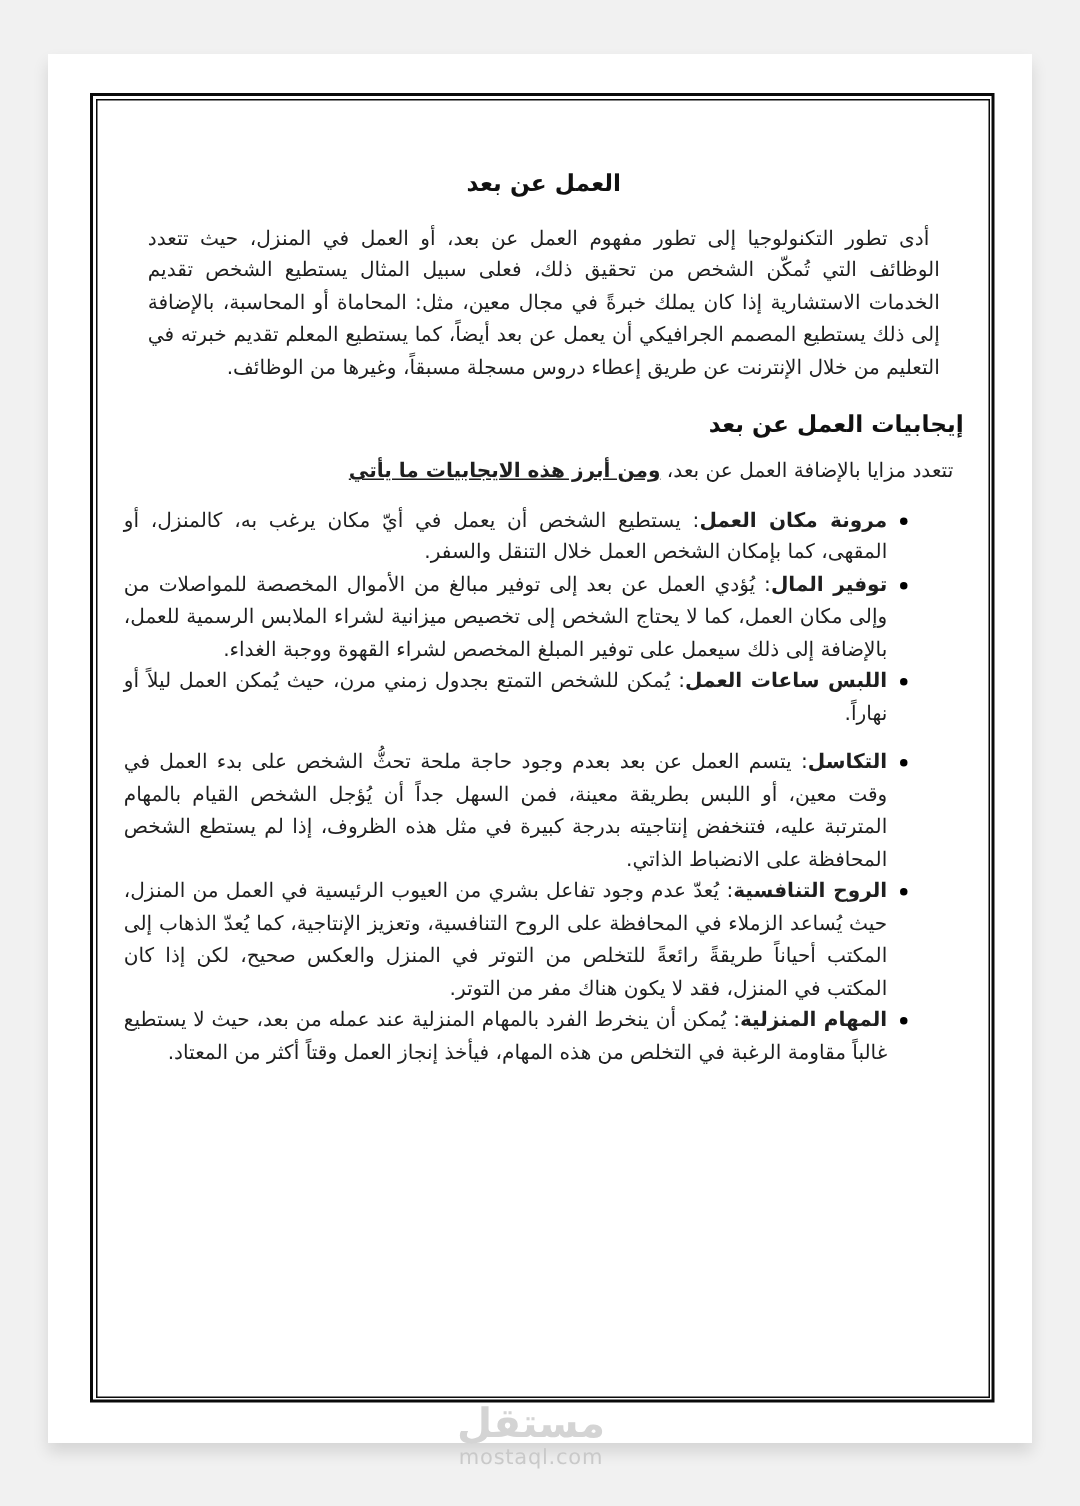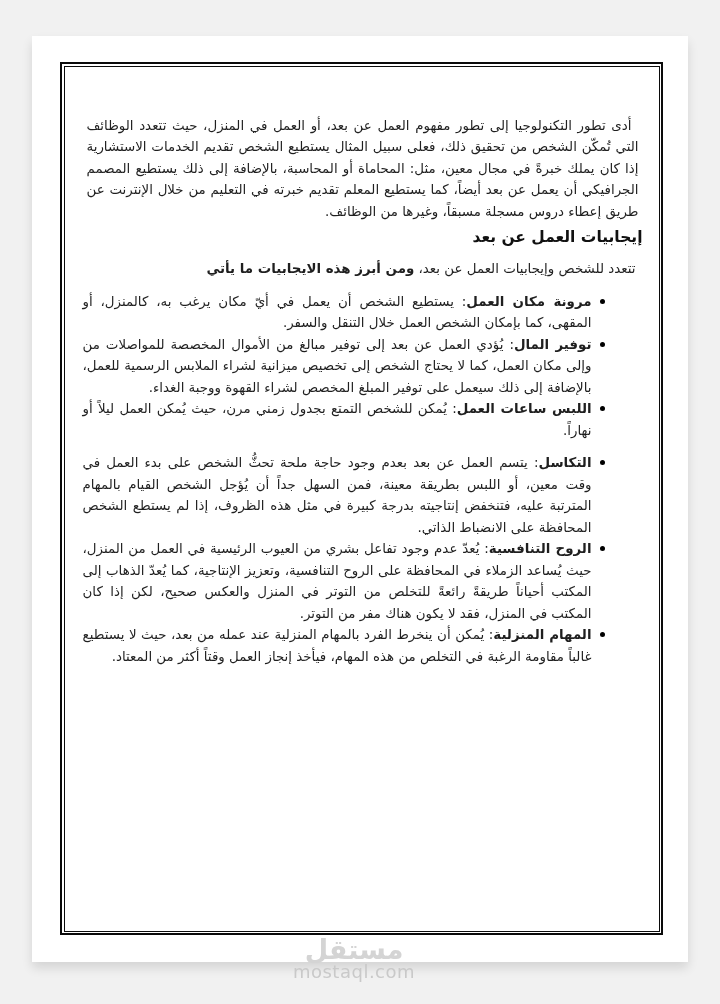--- a/index.html
+++ b/index.html
@@ -60,31 +60,32 @@
   }
   h2.section-heading {
     margin: 2px 0 10px 0;
     text-align: right;
     font-size: 15.5px;
     line-height: 22px;
     font-weight: bold;
     color: #111;
   }
   p.body-par {
-    margin: 4px;
+    margin: 16px;
     text-align: justify;
     text-indent: 7px;
   }
   p.section-intro {
     margin: 0;
     text-align: right;
     text-indent: 7px;
   }
   .emph {
     font-weight: bold;
+    text-decoration: underline;
     text-align: center;
   }
   ul.doc-list {
     margin: 11px 0 0 0;
     padding: 0 51px 0 0;
     list-style: none;
   }
   ul.doc-list li {
     position: relative;
     text-align: justify;
@@ -110,42 +111,43 @@
     pointer-events: none;
   }
   .watermark-ar {
     font-size: 27px;
     line-height: 28px;
     font-weight: bold;
     color: #d4d4d4;
     direction: rtl;
   }
   .watermark-domain {
-    font-size: 18px;
+    font-size: 14px;
     line-height: 16px;
     color: #c9c9c9;
     letter-spacing: 0.5px;
   }
 </style>
 </head>
 <body>
 
 <div class="stage">
 
   <div class="page">
     <div class="frame-outer">
       <div class="frame-inner">
         <div class="content">
 
+          <h1 class="doc-title">العمل عن بعد</h1>
 
           <p class="body-par">أدى تطور التكنولوجيا إلى تطور مفهوم العمل عن بعد، أو العمل في المنزل، حيث تتعدد الوظائف التي تُمكّن الشخص من تحقيق ذلك، فعلى سبيل المثال يستطيع الشخص تقديم الخدمات الاستشارية إذا كان يملك خبرةً في مجال معين، مثل: المحاماة أو المحاسبة، بالإضافة إلى ذلك يستطيع المصمم الجرافيكي أن يعمل عن بعد أيضاً، كما يستطيع المعلم تقديم خبرته في التعليم من خلال الإنترنت عن طريق إعطاء دروس مسجلة مسبقاً، وغيرها من الوظائف.</p>
 
           <h2 class="section-heading">إيجابيات العمل عن بعد</h2>
 
-          <p class="section-intro"><span>تتعدد للشخص وإيجابيات العمل عن بعد، </span><span class="emph">ومن أبرز هذه الايجابيات ما يأتي</span></p>
+          <p class="section-intro"><span>تتعدد مزايا بالإضافة العمل عن بعد، </span><span class="emph">ومن أبرز هذه الايجابيات ما يأتي</span></p>
 
           <ul class="doc-list">
             <li><span class="bullet"></span><span class="term">مرونة مكان العمل</span><span>: يستطيع الشخص أن يعمل في أيّ مكان يرغب به، كالمنزل، أو المقهى، كما بإمكان الشخص العمل خلال التنقل والسفر.</span></li>
             <li><span class="bullet"></span><span class="term">توفير المال</span><span>: يُؤدي العمل عن بعد إلى توفير مبالغ من الأموال المخصصة للمواصلات من وإلى مكان العمل، كما لا يحتاج الشخص إلى تخصيص ميزانية لشراء الملابس الرسمية للعمل، بالإضافة إلى ذلك سيعمل على توفير المبلغ المخصص لشراء القهوة ووجبة الغداء.</span></li>
             <li><span class="bullet"></span><span class="term">اللبس ساعات العمل</span><span>: يُمكن للشخص التمتع بجدول زمني مرن، حيث يُمكن العمل ليلاً أو نهاراً.</span></li>
           </ul>
 
 
 
           <ul class="doc-list">

